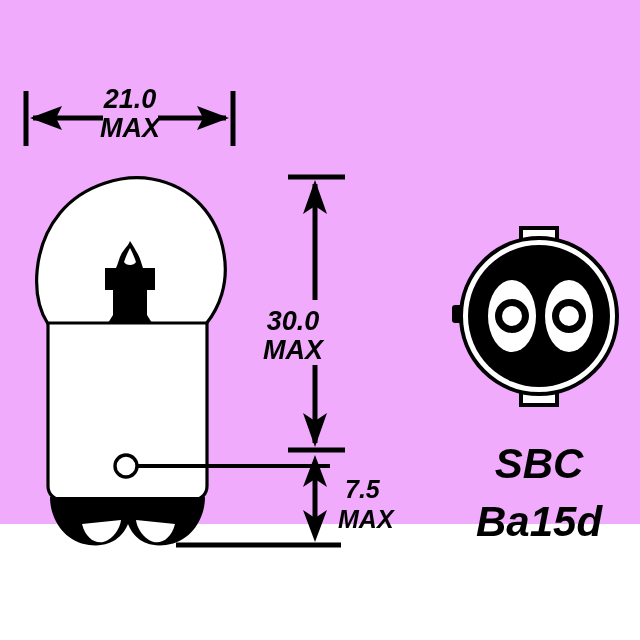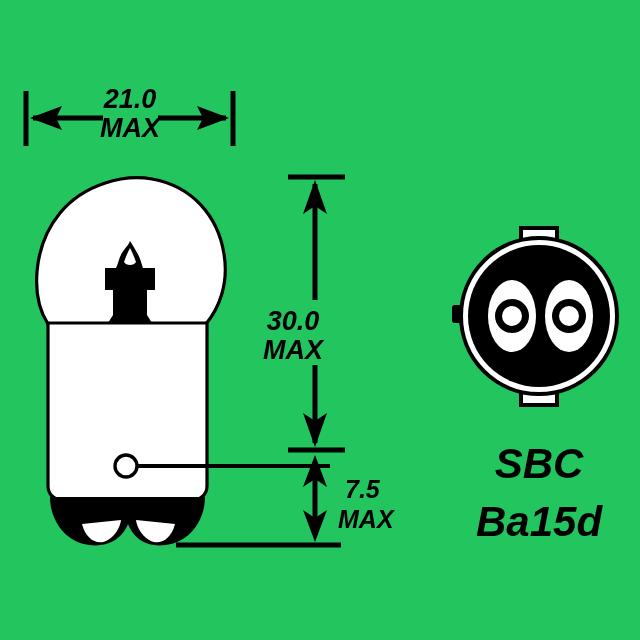--- a/index.html
+++ b/index.html
@@ -9,22 +9,22 @@
   }
   body {
     width: 640px;
     height: 640px;
     font-family: "Liberation Sans", sans-serif;
     overflow: hidden;
   }
   #drawing-root {
     position: relative;
     width: 640px;
-    height: 640px;
-    background: #22c55e;
+    height: 524px;
+    background: #f0abfc;
   }
   svg.tech-drawing {
     display: block;
     width: 640px;
     height: 640px;
   }
   .dim-text {
     font-family: "Liberation Sans", sans-serif;
     font-weight: bold;
     font-style: italic;

